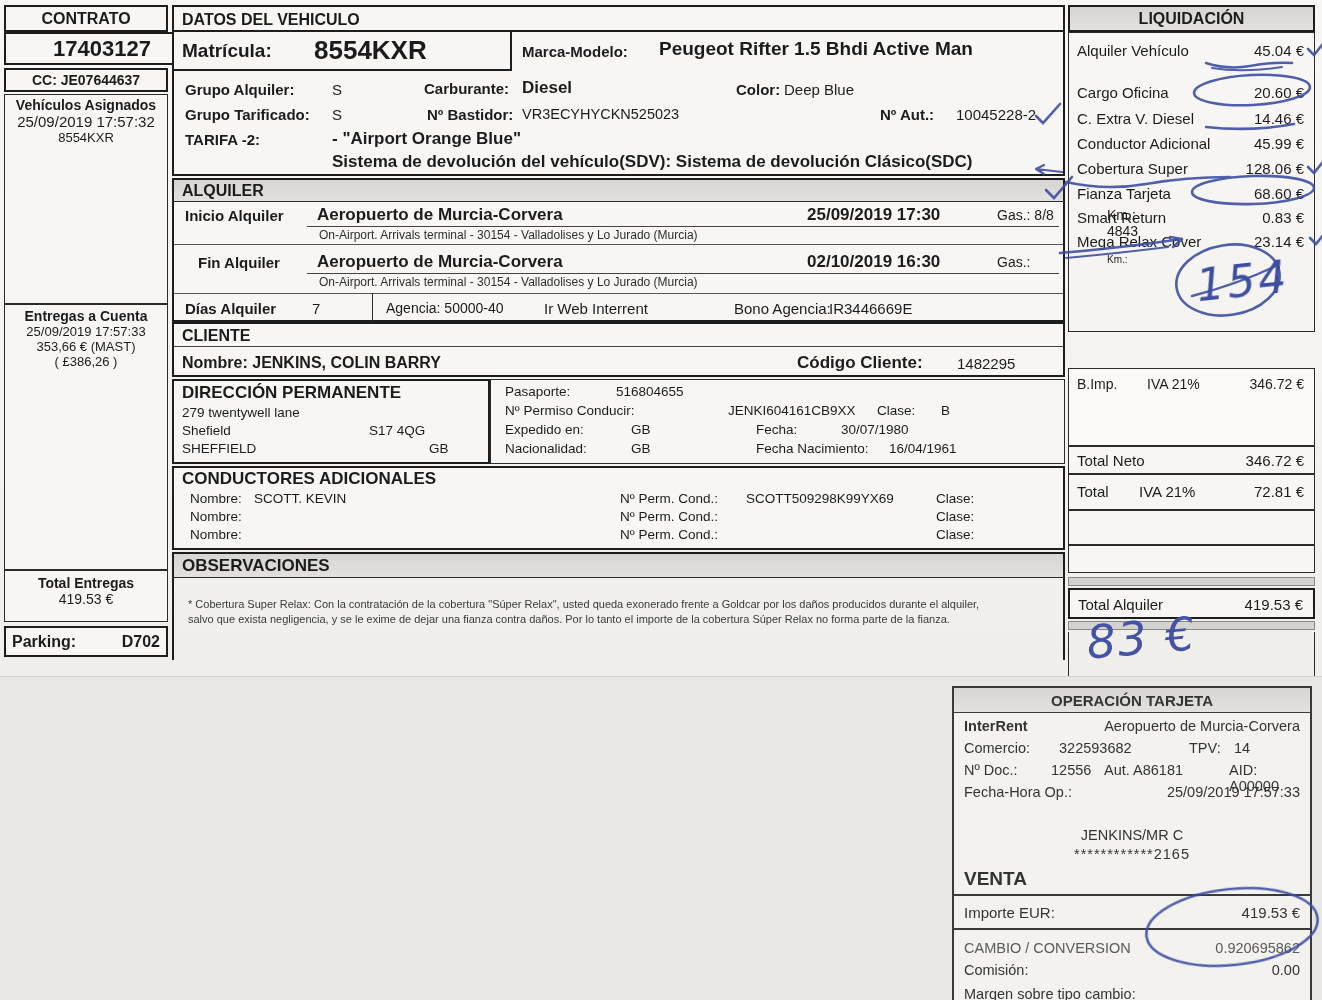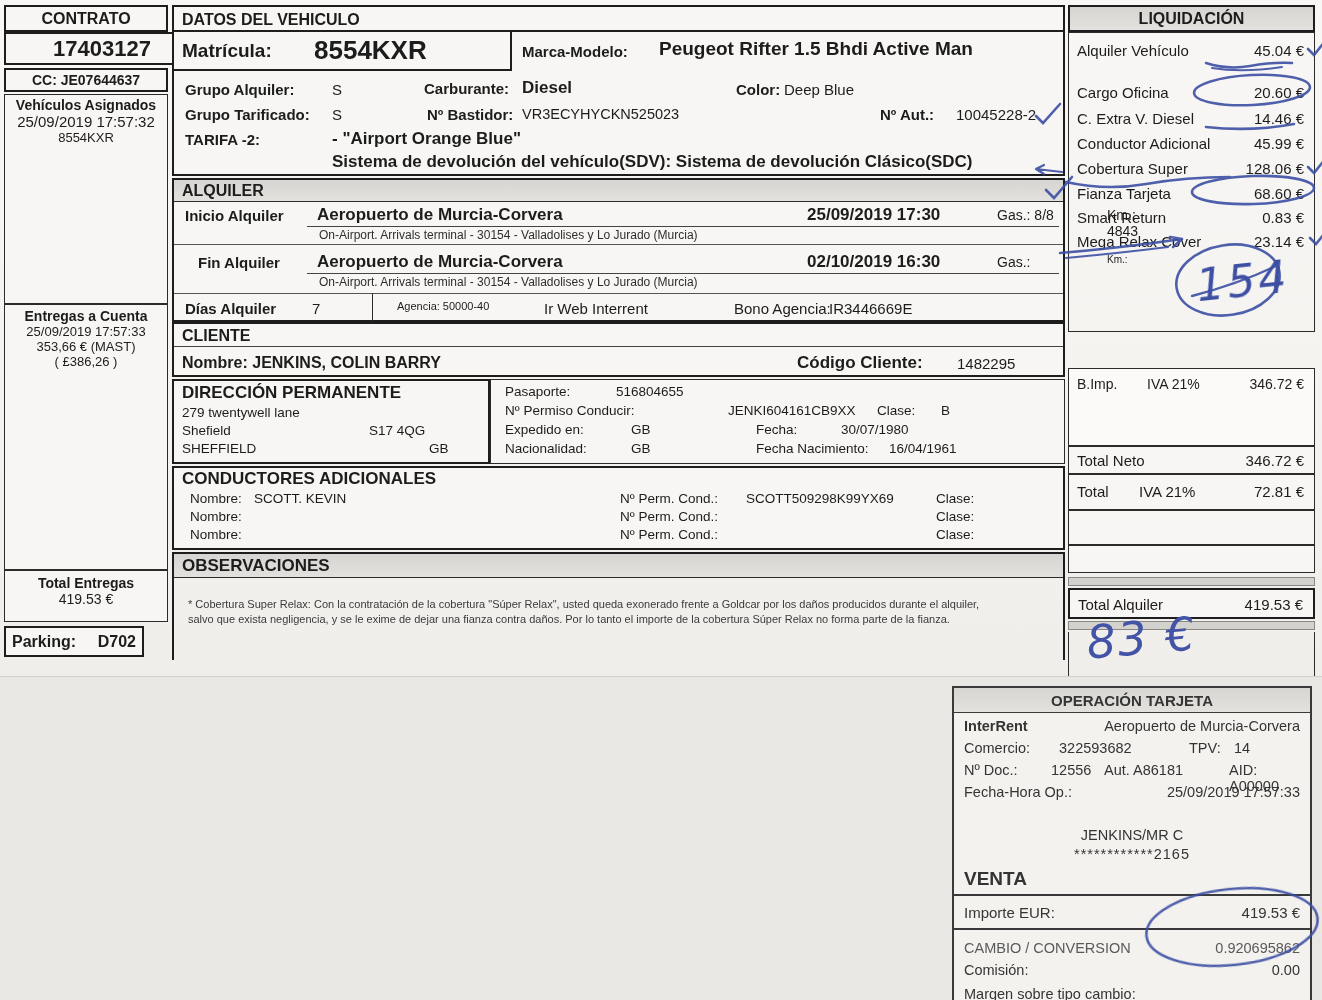--- a/index.html
+++ b/index.html
@@ -45,21 +45,21 @@
   <div class="abs thin" style="left:4px;top:304px;width:164px;height:266px;text-align:center;padding-top:3px;">
     <div class="b" style="font-size:14px;">Entregas a Cuenta</div>
     <div style="font-size:13px;">25/09/2019 17:57:33</div>
     <div style="font-size:13px;">353,66 € (MAST)</div>
     <div style="font-size:13px;">( £386,26 )</div>
   </div>
   <div class="abs thin" style="left:4px;top:570px;width:164px;height:52px;text-align:center;padding-top:4px;">
     <div class="b" style="font-size:14px;">Total Entregas</div>
     <div style="font-size:14px;">419.53 €</div>
   </div>
-  <div class="abs box flex" style="left:4px;top:626px;width:140px;height:31px;padding:0 6px;border-width:2.5px;">
+  <div class="abs box flex" style="left:4px;top:626px;width:164px;height:31px;padding:0 6px;border-width:2.5px;">
     <span class="b" style="font-size:16px;">Parking:</span>
     <span class="b" style="font-size:16px;">D702</span>
   </div>
 
   <div class="abs box" style="left:172px;top:5px;width:893px;height:171px;">
     <div class="b" style="position:absolute;left:0;top:0;right:0;height:25px;border-bottom:2px solid #1d1d1d;font-size:16px;padding:4px 0 0 8px;box-sizing:border-box;">DATOS DEL VEHICULO</div>
     <div style="position:absolute;left:0;top:25px;width:338px;height:39px;border-right:2px solid #1d1d1d;border-bottom:2px solid #1d1d1d;box-sizing:border-box;">
       <span class="b" style="position:absolute;left:8px;top:8px;font-size:19px;">Matrícula:</span>
       <span class="b" style="position:absolute;left:140px;top:3px;font-size:26px;">8554KXR</span>
     </div>
@@ -105,21 +105,21 @@
       <span class="b" style="position:absolute;left:500px;top:3px;font-size:17px;">02/10/2019 16:30</span>
       <span style="position:absolute;left:690px;top:5px;font-size:14px;">Gas.:</span>
       <span style="position:absolute;left:800px;top:5px;font-size:10px;">Km.:</span>
     </div>
     <div class="sm" style="position:absolute;left:145px;top:95px;">On-Airport. Arrivals terminal - 30154 - Valladolises y Lo Jurado (Murcia)</div>
 
     <div style="position:absolute;left:0;top:113px;right:0;border-top:1.2px solid #555;"></div>
     <span class="b" style="position:absolute;left:11px;top:120px;font-size:15px;">Días Alquiler</span>
     <span style="position:absolute;left:138px;top:120px;font-size:15px;">7</span>
     <div style="position:absolute;left:198px;top:113px;height:29px;border-left:1.4px solid #2b2b2b;"></div>
-    <span style="position:absolute;left:223px;top:120px;font-size:11px;">Agencia:  50000-40</span>
+    <span style="position:absolute;left:212px;top:120px;font-size:14px;">Agencia:  50000-40</span>
     <span style="position:absolute;left:370px;top:120px;font-size:15px;">Ir Web Interrent</span>
     <span style="position:absolute;left:560px;top:120px;font-size:15px;">Bono Agencia:</span>
     <span style="position:absolute;left:655px;top:120px;font-size:15px;">IR3446669E</span>
   </div>
 
   <div class="abs box" style="left:172px;top:322px;width:893px;height:55px;">
     <div class="b" style="position:absolute;left:0;top:0;right:0;height:23px;border-bottom:1.2px solid #444;font-size:16px;padding:3px 0 0 8px;box-sizing:border-box;">CLIENTE</div>
     <span class="b" style="position:absolute;left:8px;top:30px;font-size:16px;">Nombre: JENKINS, COLIN BARRY</span>
     <span class="b" style="position:absolute;left:623px;top:29px;font-size:17px;">Código Cliente:</span>
     <span style="position:absolute;left:783px;top:31px;font-size:15px;">1482295</span>

